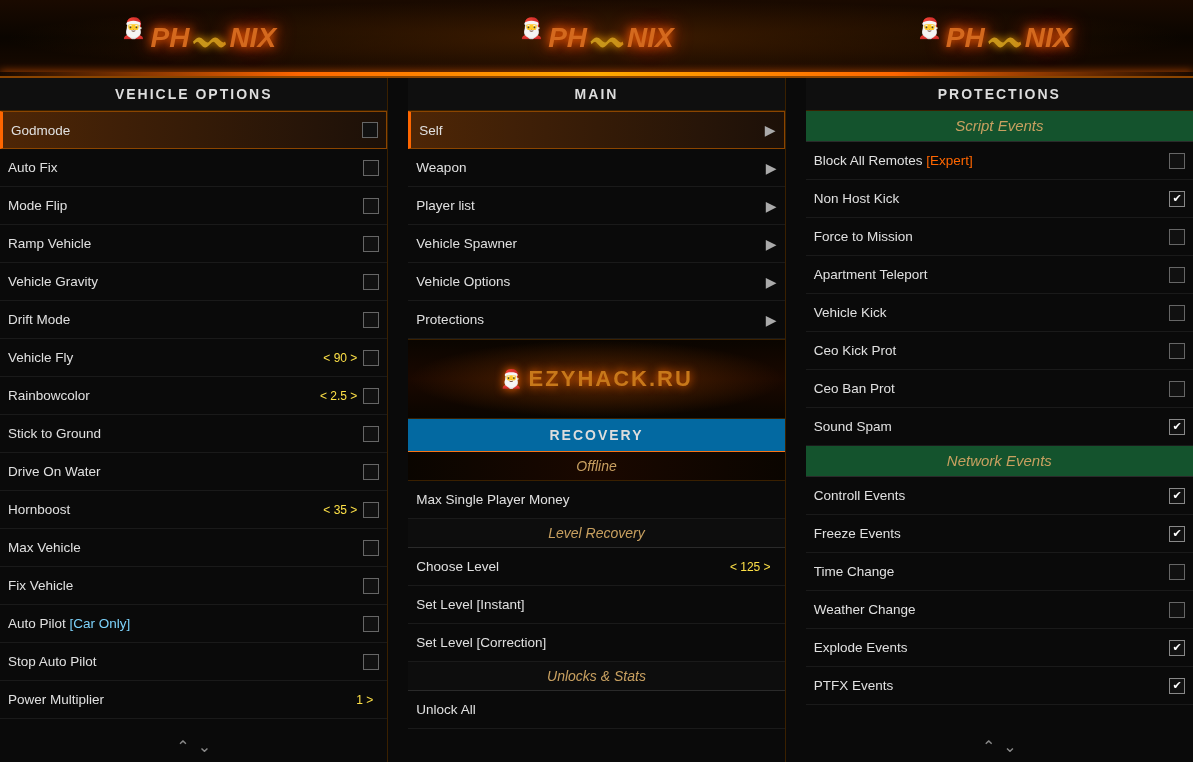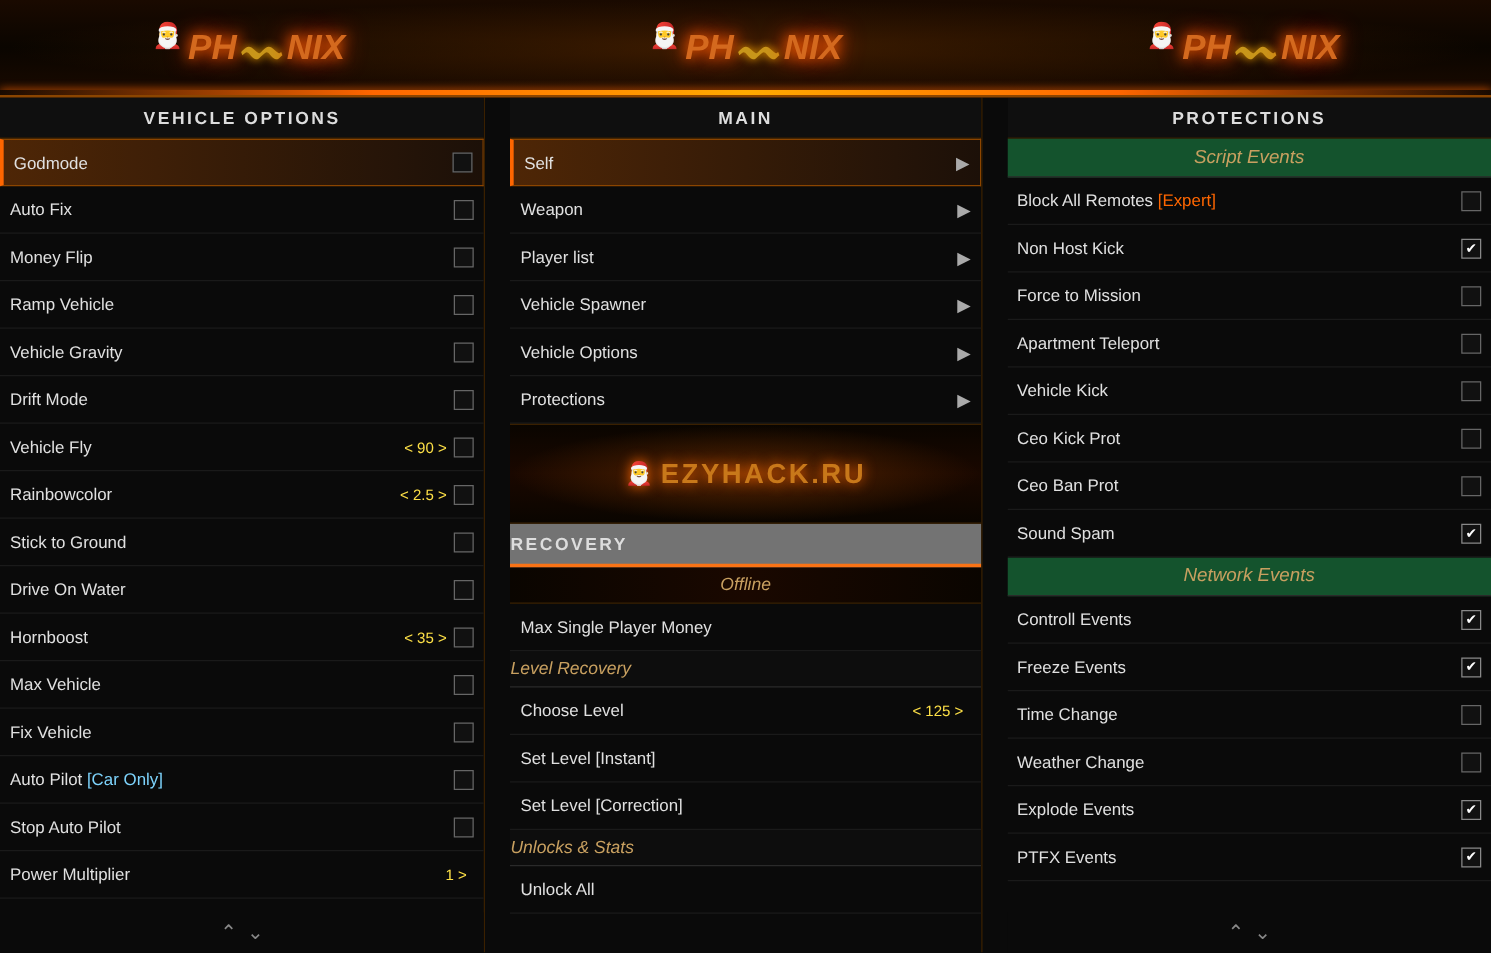--- a/index.html
+++ b/index.html
@@ -177,43 +177,44 @@
     }
     .logo-area::before {
       content: '';
       position: absolute;
       top: 0; left: 0; right: 0; bottom: 0;
       background: radial-gradient(ellipse at 50% 50%, rgba(180,80,0,0.4) 0%, transparent 70%);
     }
 
     
     .recovery-header {
-      background: #737373;
+      background: #0369a1;
+      text-align: center;
       padding: 8px 0;
       font-size: 14px;
       font-weight: bold;
       letter-spacing: 2px;
       color: #ddd;
-      border-bottom: 3px solid #f97316;
+      border-bottom: 1px solid #f97316;
     }
 
     .offline-banner {
       background: linear-gradient(90deg, #0a0500, #1a0800, #0a0500);
       text-align: center;
       padding: 5px;
       border-bottom: 1px solid #3a2000;
     }
     .offline-banner span {
       font-style: italic;
       color: #c8a060;
       font-size: 14px;
     }
 
     .sub-section-header {
-      text-align: left;
+      text-align: center;
       padding: 5px 0;
       background: #0d0d0d;
       border-bottom: 1px solid #2a2a2a;
     }
     .sub-section-header span {
       font-style: italic;
       color: #c8a060;
       font-size: 14px;
     }
 
@@ -280,21 +281,21 @@
     <div class="menu-item highlighted">
       <span class="menu-item-label">Godmode</span>
       <div class="checkbox"></div>
     </div>
 
     <div class="menu-item">
       <span class="menu-item-label">Auto Fix</span>
       <div class="checkbox"></div>
     </div>
     <div class="menu-item">
-      <span class="menu-item-label">Money Flip</span>
+      <span class="menu-item-label">Mode Flip</span>
       <div class="checkbox"></div>
     </div>
     <div class="menu-item">
       <span class="menu-item-label">Ramp Vehicle</span>
       <div class="checkbox"></div>
     </div>
     <div class="menu-item">
       <span class="menu-item-label">Vehicle Gravity</span>
       <div class="checkbox"></div>
     </div>

